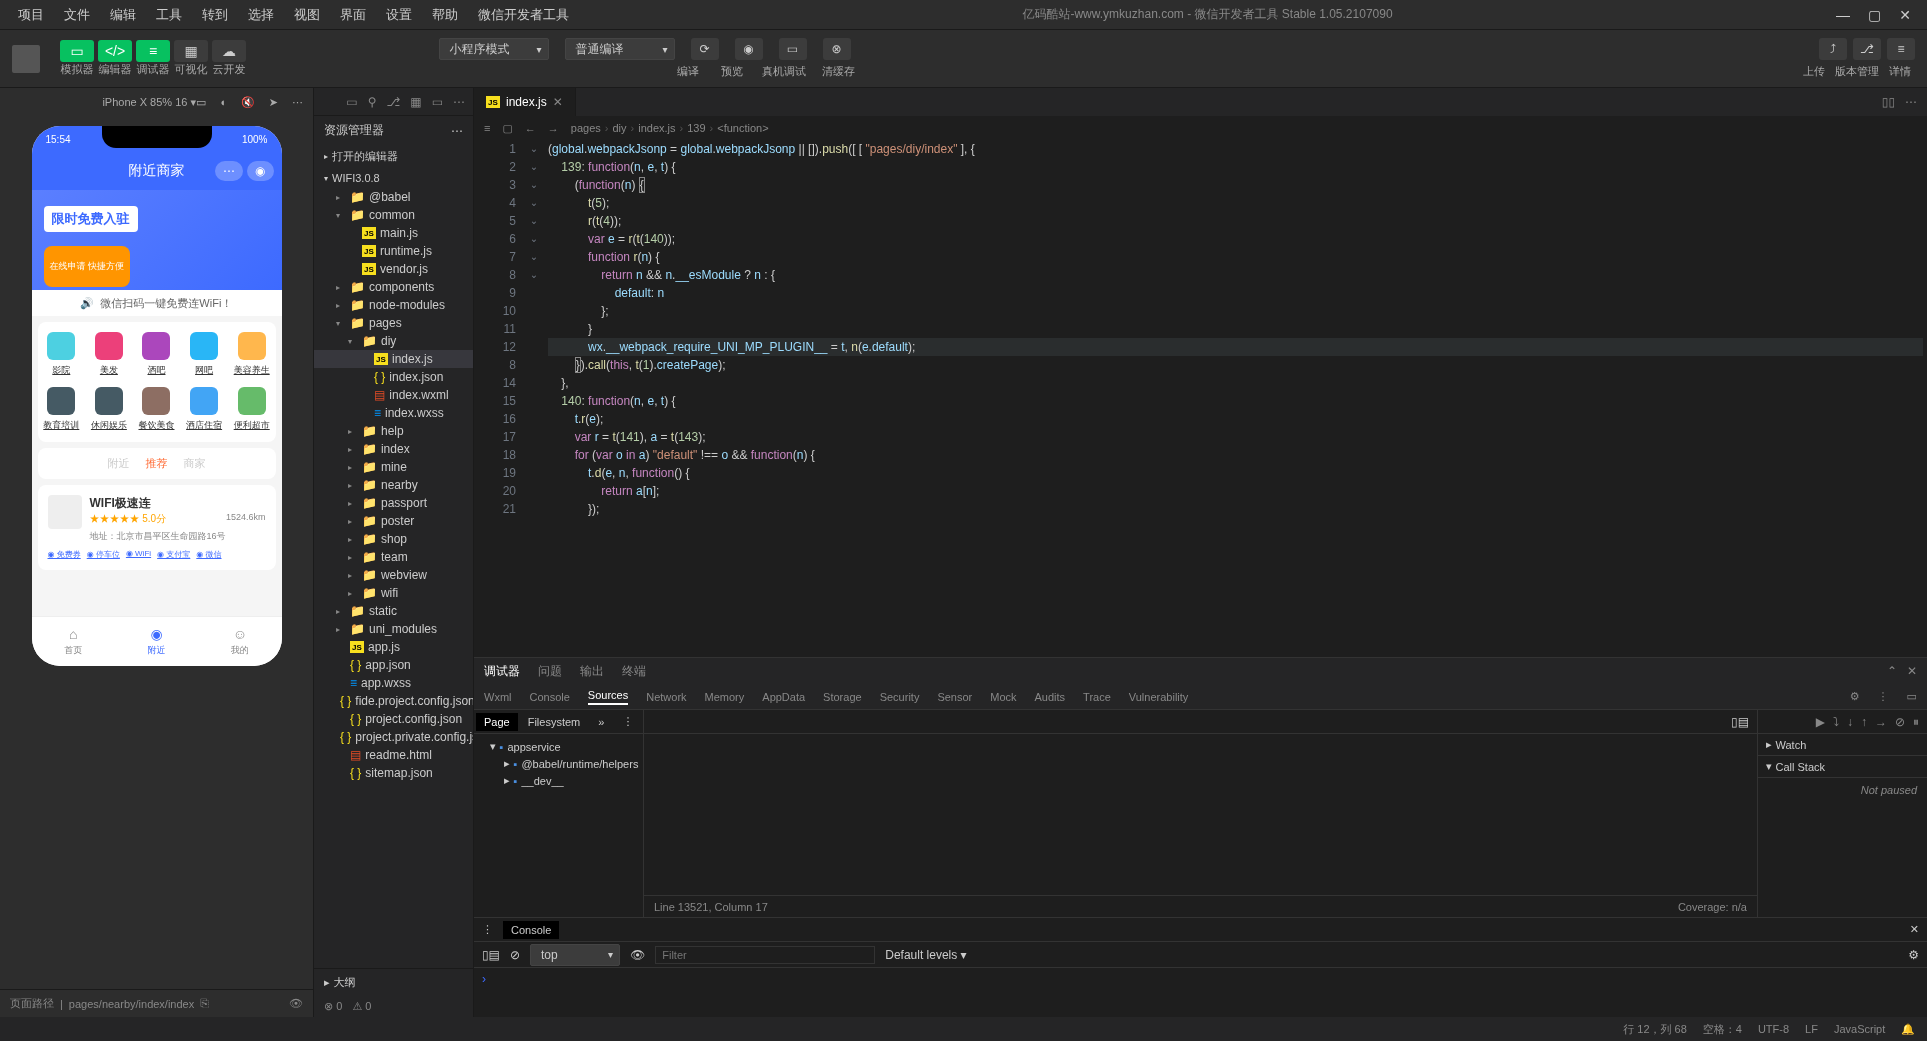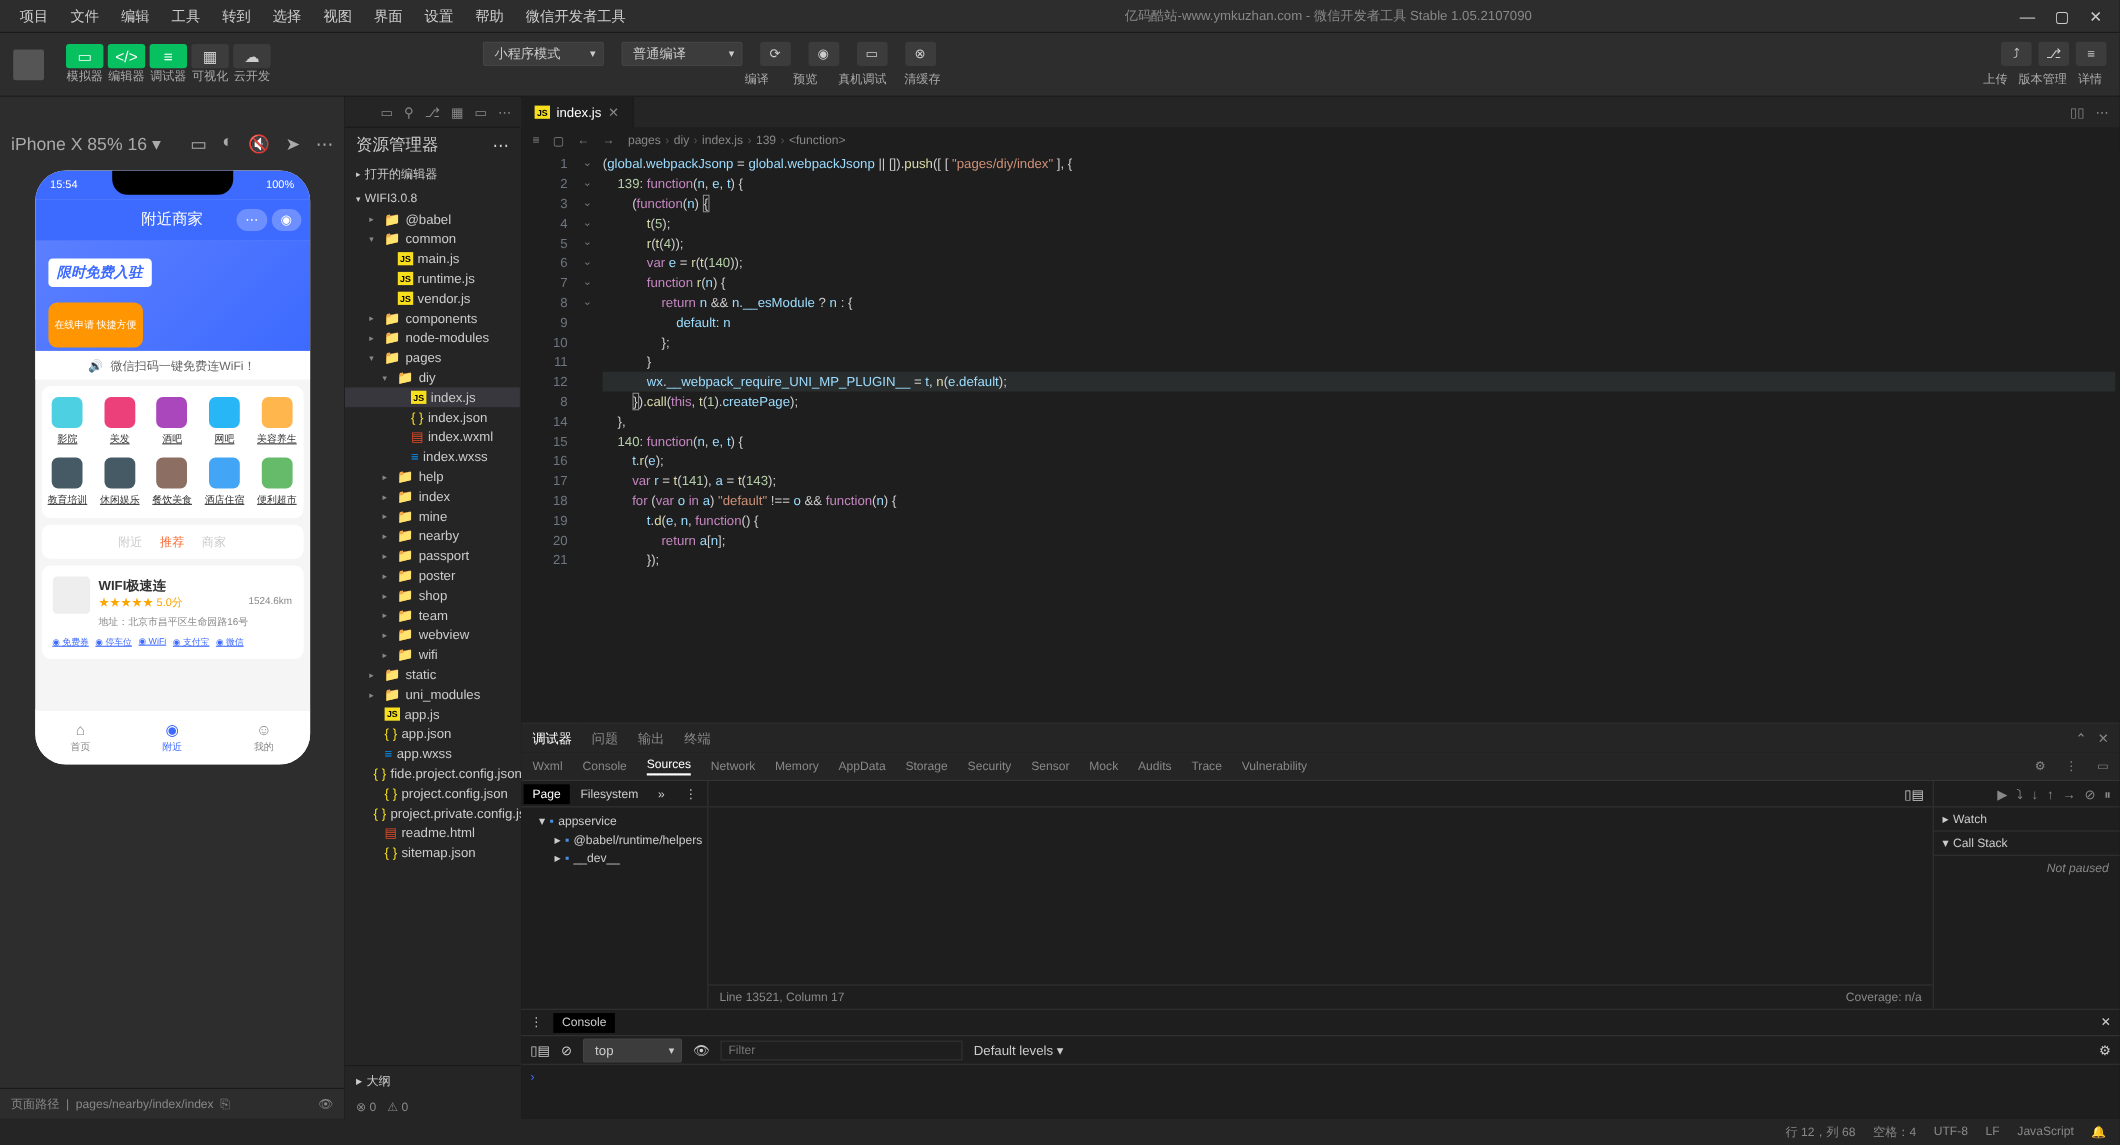--- a/index.html
+++ b/index.html
@@ -34,30 +34,30 @@
 .toolbar-right { margin-left: auto; display: flex; flex-direction: column; align-items: flex-end; gap: 4px; }
 .toolbar-right-btns { display: flex; gap: 6px; }
 .toolbar-right-labels { display: flex; gap: 6px; font-size: 11px; color: #aaa; }
 .toolbar-right-labels span { min-width: 30px; text-align: center; }
 
 
 .main { display: flex; height: calc(100% - 88px - 24px); }
 
 
 .simulator { width: 314px; background: #2d2d2d; border-right: 1px solid #1a1a1a; display: flex; flex-direction: column; }
-.sim-header { height: 28px; display: flex; align-items: center; padding: 0 10px; color: #aaa; font-size: 16px; justify-content: space-between; margin-top: 29px; }
+.sim-header { height: 28px; display: flex; align-items: center; padding: 0 10px; color: #aaa; font-size: 11px; justify-content: flex-end; }
 .sim-header-icons { display: flex; gap: 14px; }
 .phone-frame { width: 250px; height: 540px; margin: 10px auto; background: #f5f5f5; border-radius: 28px; overflow: hidden; position: relative; }
 .phone-notch { position: absolute; top: 0; left: 50%; transform: translateX(-50%); width: 110px; height: 22px; background: #000; border-radius: 0 0 14px 14px; z-index: 10; }
 .phone-statusbar { height: 26px; background: #3d6aff; color: #fff; display: flex; justify-content: space-between; align-items: center; padding: 0 14px; font-size: 10px; }
 .phone-header { height: 38px; background: #3d6aff; color: #fff; display: flex; justify-content: center; align-items: center; font-size: 14px; font-weight: 500; position: relative; }
 .phone-header-btns { position: absolute; right: 8px; display: flex; gap: 4px; }
 .phone-capsule { background: rgba(255,255,255,0.25); border-radius: 14px; padding: 3px 8px; font-size: 12px; }
 .phone-banner { height: 100px; background: linear-gradient(135deg, #5b7fff, #3d6aff); margin: 0; position: relative; overflow: hidden; }
-.phone-banner-text { position: absolute; left: 12px; top: 16px; background: #fff; color: #3d6aff; padding: 4px 8px; border-radius: 4px; font-size: 13px; font-weight: bold; font-style: italic; }
+.phone-banner-text { position: absolute; left: 12px; top: 16px; background: #fff; color: #3d6aff; padding: 4px 8px; border-radius: 4px; font-size: 13px; font-weight: bold; }
 .phone-banner-sub { position: absolute; left: 12px; top: 56px; background: #ff9500; color: #fff; padding: 14px 6px; border-radius: 8px; font-size: 9px; }
 .phone-scan-bar { height: 26px; background: #fff; display: flex; align-items: center; justify-content: center; font-size: 11px; color: #666; margin: 0; }
 .phone-grid { background: #fff; margin: 6px; border-radius: 8px; padding: 10px 0; display: grid; grid-template-columns: repeat(5, 1fr); gap: 10px 0; }
 .grid-item { display: flex; flex-direction: column; align-items: center; gap: 4px; }
 .grid-icon { width: 28px; height: 28px; border-radius: 6px; }
 .grid-label { font-size: 9px; color: #333; text-decoration: underline; }
 .phone-tabs { background: #fff; margin: 6px; border-radius: 8px; padding: 8px; display: flex; justify-content: center; gap: 16px; font-size: 11px; }
 .phone-tabs .active { color: #ff6b35; }
 .phone-card { background: #fff; margin: 6px; border-radius: 8px; padding: 10px; }
 .phone-card-title { font-size: 12px; font-weight: bold; color: #333; }
@@ -66,21 +66,21 @@
 .phone-card-tags { display: flex; gap: 6px; margin-top: 6px; font-size: 8px; }
 .phone-card-tags span { color: #3d6aff; text-decoration: underline; }
 .phone-tabbar { position: absolute; bottom: 0; left: 0; right: 0; height: 50px; background: #fff; display: flex; border-top: 1px solid #eee; }
 .tabbar-item { flex: 1; display: flex; flex-direction: column; align-items: center; justify-content: center; font-size: 9px; color: #888; gap: 2px; }
 .tabbar-item.active { color: #3d6aff; }
 .sim-footer { height: 28px; border-top: 1px solid #1a1a1a; display: flex; align-items: center; padding: 0 10px; font-size: 11px; color: #888; margin-top: auto; }
 
 
 .explorer { width: 160px; background: #252526; border-right: 1px solid #1a1a1a; display: flex; flex-direction: column; overflow-y: auto; }
 .explorer-header { height: 28px; display: flex; align-items: center; justify-content: flex-end; padding: 0 8px; gap: 10px; color: #888; border-bottom: 1px solid #1a1a1a; }
-.explorer-title { padding: 6px 10px; color: #ccc; font-size: 15px; display: flex; justify-content: space-between; align-items: center; }
+.explorer-title { padding: 6px 10px; color: #ccc; font-size: 12px; display: flex; justify-content: space-between; align-items: center; }
 .explorer-section { padding: 4px 10px; color: #ccc; font-size: 11px; display: flex; align-items: center; gap: 4px; cursor: pointer; }
 .explorer-section::before { content: "▸"; font-size: 8px; }
 .explorer-section.open::before { content: "▾"; }
 .tree { font-size: 12px; }
 .tree-item { padding: 2px 0 2px 10px; color: #ccc; display: flex; align-items: center; gap: 4px; cursor: pointer; white-space: nowrap; }
 .tree-item.selected { background: #37373d; }
 .tree-item .chevron { width: 10px; font-size: 8px; color: #888; }
 .folder-icon { color: #888; }
 .js-icon { background: #f7df1e; color: #000; font-size: 8px; width: 14px; height: 12px; display: inline-flex; align-items: center; justify-content: center; font-weight: bold; }
 .json-icon { color: #f7df1e; }

